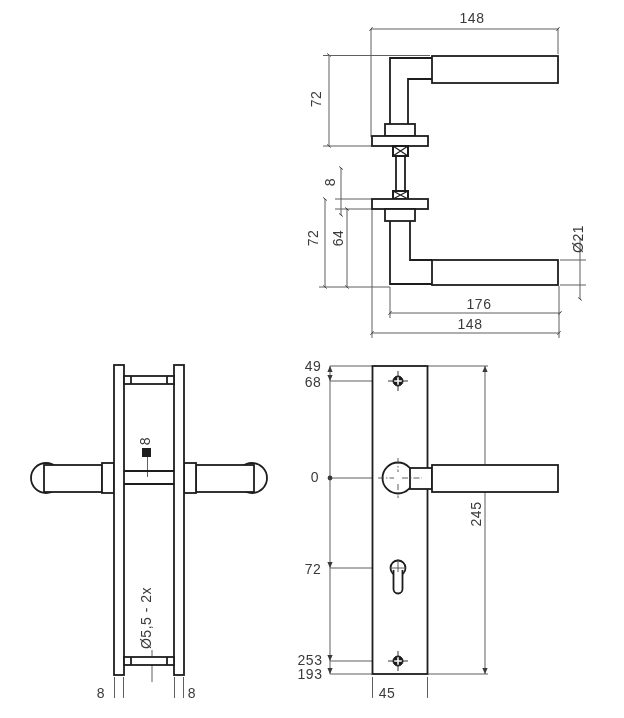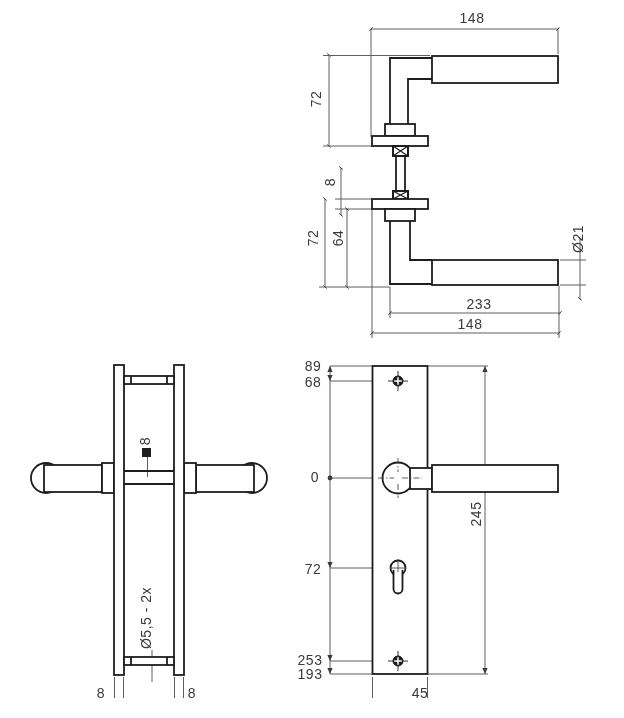--- a/index.html
+++ b/index.html
@@ -174,30 +174,30 @@
     </g>
   </g>
 </svg>
 
 <span class="lbl" style="left:472px;top:18px">148</span>
 <span class="lbl rot" style="left:316px;top:99px">72</span>
 <span class="lbl rot" style="left:330px;top:182px">8</span>
 <span class="lbl rot" style="left:313px;top:238px">72</span>
 <span class="lbl rot" style="left:338px;top:238px">64</span>
 <span class="lbl rot" style="left:578px;top:239px">Ø21</span>
-<span class="lbl" style="left:479px;top:304px">233</span>
+<span class="lbl" style="left:479px;top:304px">176</span>
 <span class="lbl" style="left:470px;top:324px">148</span>
 
 <span class="lbl rot" style="left:145px;top:441px">8</span>
 <span class="lbl rot" style="left:146px;top:618px">Ø5,5 - 2x</span>
 <span class="lbl" style="left:101px;top:693px">8</span>
 <span class="lbl" style="left:192px;top:693px">8</span>
 
-<span class="lbl" style="left:313px;top:366px">89</span>
+<span class="lbl" style="left:313px;top:366px">49</span>
 <span class="lbl" style="left:313px;top:382px">68</span>
 <span class="lbl" style="left:315px;top:477px">0</span>
 <span class="lbl" style="left:313px;top:569px">72</span>
 <span class="lbl" style="left:310px;top:660px">253</span>
 <span class="lbl" style="left:310px;top:674px">193</span>
 <span class="lbl rot" style="left:476px;top:514px">245</span>
-<span class="lbl" style="left:420px;top:693px">45</span>
+<span class="lbl" style="left:387px;top:693px">45</span>
 
 </div>
 
 </body></html>

